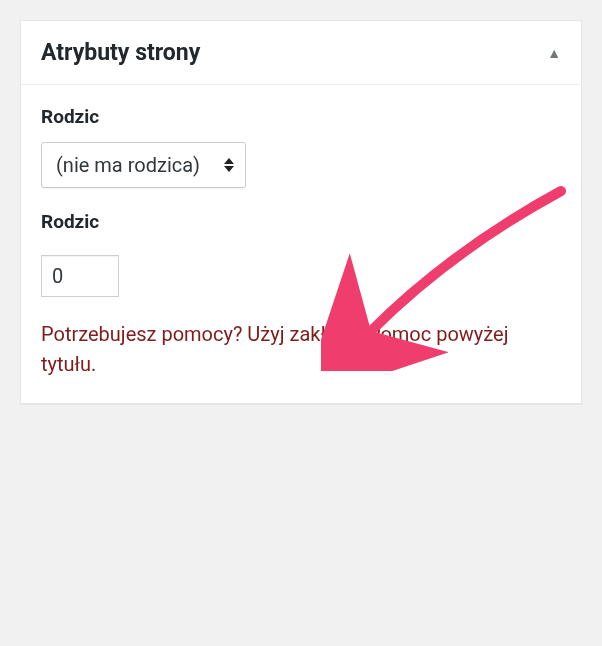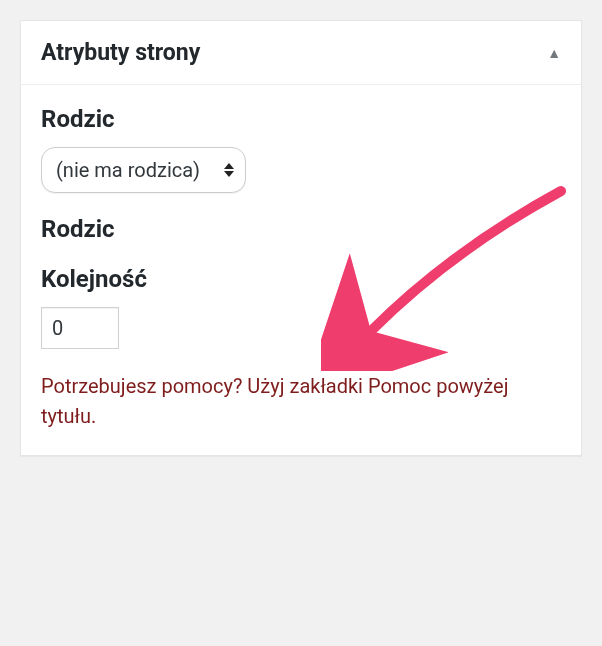--- a/index.html
+++ b/index.html
@@ -35,36 +35,36 @@
       font-size: 14px;
     }
     .panel-body {
       padding: 20px 20px 24px 20px;
       position: relative;
     }
     .field {
       margin-bottom: 22px;
     }
     .field-label {
-      font-size: 24px;
+      font-size: 19px;
       font-weight: 700;
       color: #23282d;
       margin-bottom: 14px;
       display: block;
     }
     .select-wrap {
       position: relative;
       display: inline-block;
     }
     .select-wrap select {
       appearance: none;
       -webkit-appearance: none;
       background: #fff;
       border: 1px solid #cccccc;
-      border-radius: 14px;
+      border-radius: 3px;
       padding: 10px 44px 10px 14px;
       font-size: 20px;
       color: #32373c;
       box-shadow: 0 1px 1px rgba(0,0,0,0.05);
       cursor: pointer;
       font-family: inherit;
     }
     .select-caret {
       position: absolute;
       right: 12px;
@@ -127,21 +127,20 @@
             <span class="dn"></span>
         </span>
       </div>
     </div>
 
     <div class="field">
       <label class="field-label">Rodzic</label>
     </div>
 
     <div class="field">
-      <label class="field-label">Kolejność</label>
       <input type="text" class="num-input" value="0" style="">
     </div>
 
     <p class="help-text">Potrzebujesz pomocy? Użyj zakładki Pomoc powyżej tytułu.</p>
 
     <svg class="arrow-overlay" width="260" height="190">
       <defs>
         <marker id="ah" markerWidth="14" markerHeight="14" refX="4" refY="7" orient="auto" markerUnits="strokeWidth">
           <path d="M0,0 L14,7 L0,14 L4,7 Z" fill="#ef3e6d"></path>
         </marker>

